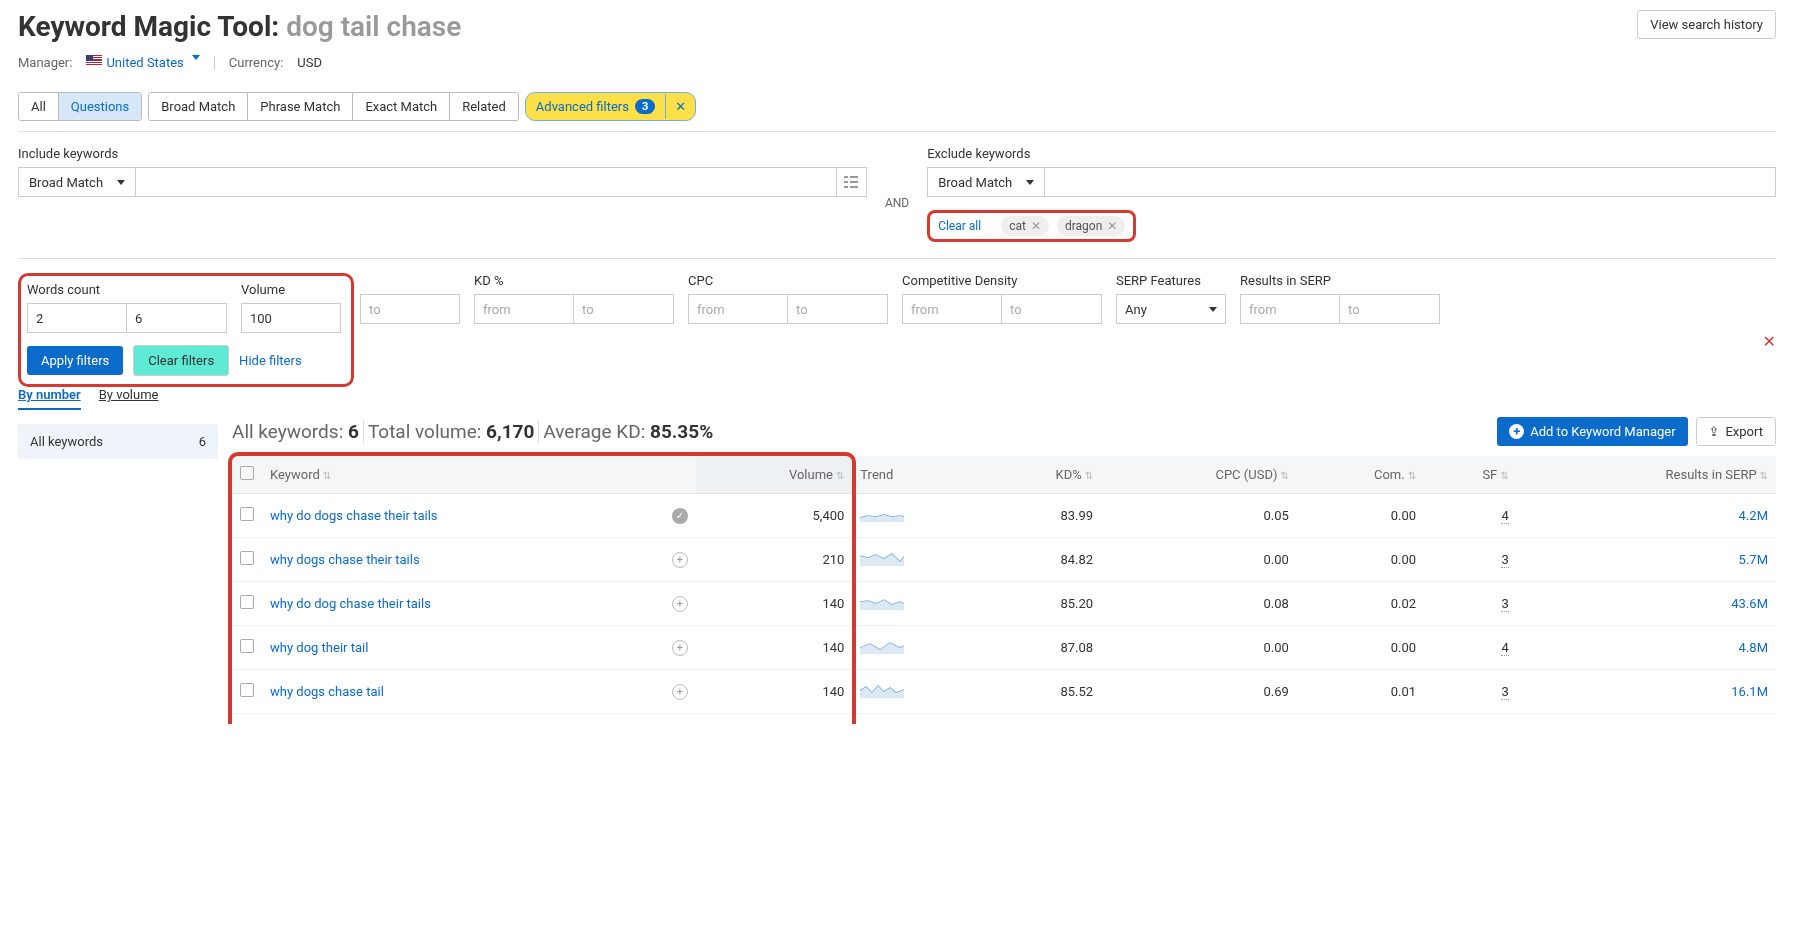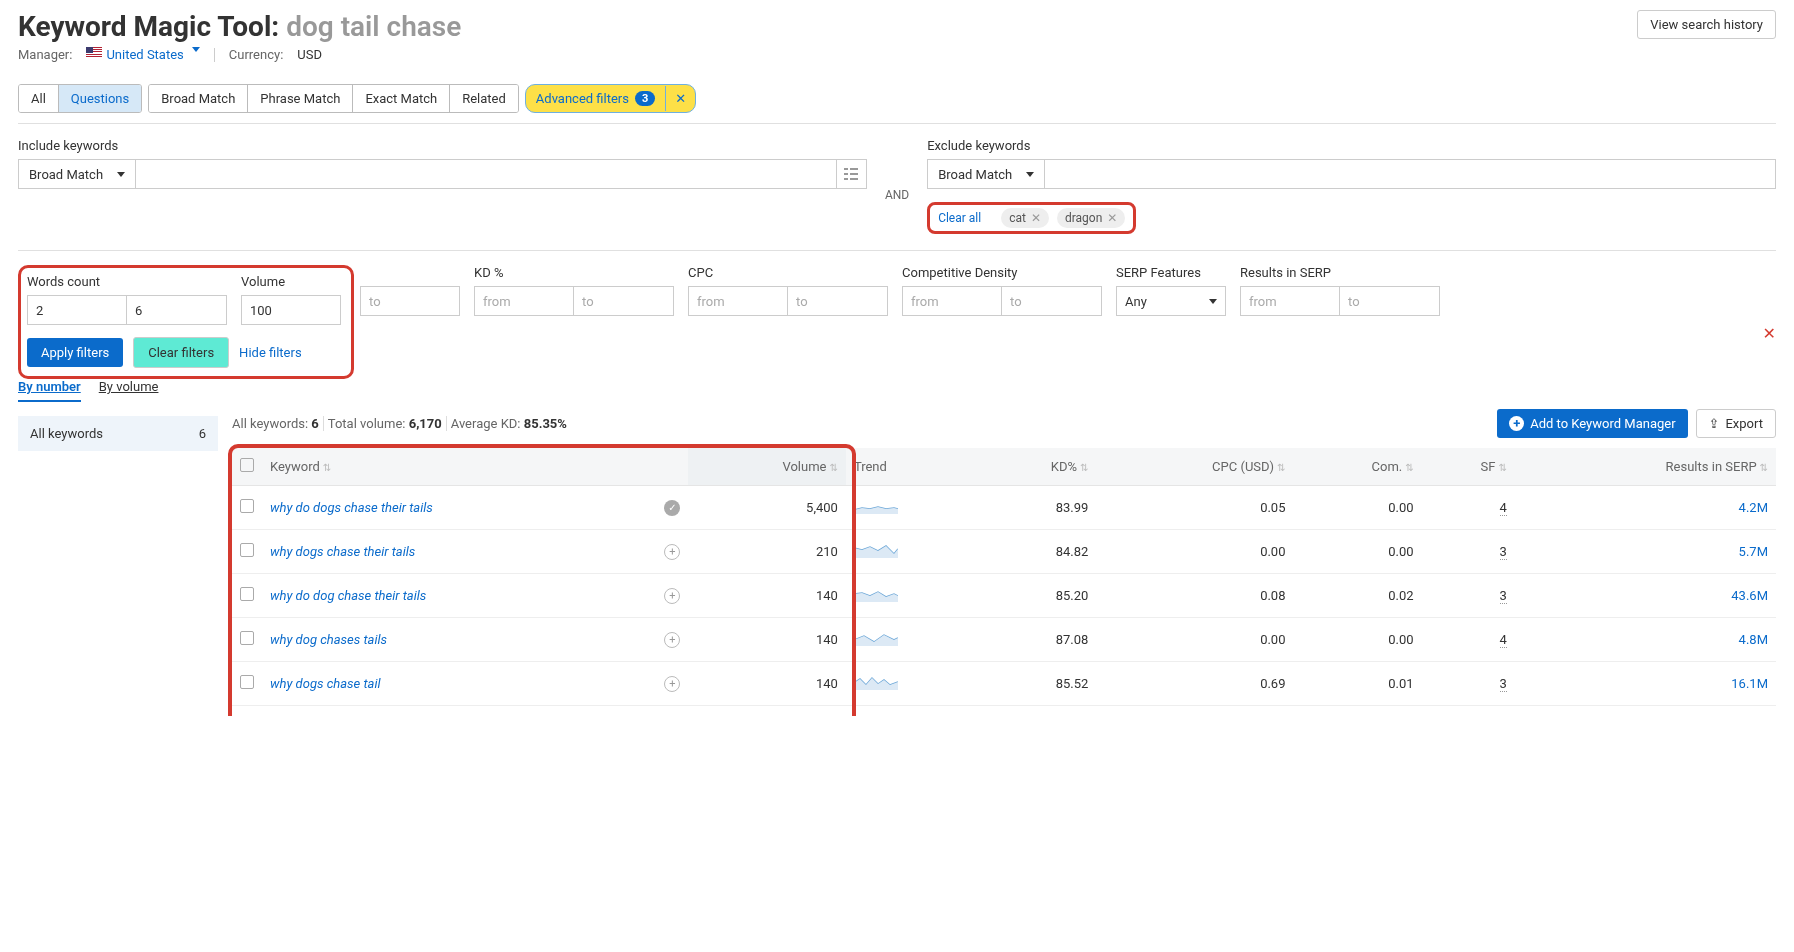--- a/index.html
+++ b/index.html
@@ -1,17 +1,17 @@
 <!DOCTYPE html>
 <html><head>
 <meta charset="utf-8">
 <style>
   * { box-sizing: border-box; margin: 0; padding: 0; font-family: -apple-system, BlinkMacSystemFont, "Segoe UI", Roboto, Arial, sans-serif; }
   body { background: #fff; color: #333; font-size: 13px; padding: 10px 18px; }
-  .header-row { display: flex; justify-content: space-between; align-items: flex-start; margin-bottom: 4px; }
+  .header-row { display: flex; justify-content: space-between; align-items: flex-start; margin-bottom: 12px; }
   .title { font-size: 28px; font-weight: 700; color: #333; }
   .title .query { color: #999; font-weight: 600; }
   .btn-outline { border: 1px solid #ccc; background: #fff; padding: 6px 12px; border-radius: 3px; color: #333; font-size: 13px; cursor: pointer; }
   .meta-row { display: flex; align-items: center; gap: 14px; font-size: 13px; color: #333; margin-bottom: 22px; }
   .meta-row .label { color: #666; }
   .meta-row .link { color: #0b6bcb; cursor: pointer; display: inline-flex; align-items: flex-start; gap: 4px; }
   .meta-row .divider { height: 14px; width: 1px; background: #ccc; }
   .flag { display: inline-block; width: 16px; height: 11px; background: linear-gradient(to bottom, #b22234 0 8%, #fff 8% 16%, #b22234 16% 25%, #fff 25% 33%, #b22234 33% 42%, #fff 42% 50%, #b22234 50% 58%, #fff 58% 67%, #b22234 67% 75%, #fff 75% 83%, #b22234 83% 92%, #fff 92% 100%); position: relative; }
   .flag::before { content:''; position:absolute; top:0; left:0; width:7px; height:6px; background:#3c3b6e; }
   .tab-row { display: flex; gap: 6px; align-items: center; margin-bottom: 0; }
@@ -45,38 +45,38 @@
   .range-inputs input, .range-inputs .sel { border:1px solid #ccc; height:30px; padding:4px 8px; font-size:13px; width:100px; color:#333; }
   .range-inputs input::placeholder { color:#aaa; }
   .range-inputs input + input, .range-inputs .sel + .sel { border-left:none; }
   .actions-row { display:flex; gap:10px; align-items:center; margin-top:12px; }
   .btn-primary { background:#0b6bcb; color:#fff; border:none; padding:7px 14px; border-radius:3px; font-size:13px; cursor:pointer; }
   .btn-secondary { background:#5eead4; color:#333; border:1px solid #ccc; padding:7px 14px; border-radius:3px; font-size:13px; cursor:pointer; }
   .btn-link { color:#0b6bcb; font-size:13px; cursor:pointer; }
   .highlight-box1 { border:3px solid #d43a2f; border-radius:10px; padding:6px 10px 8px 6px; display:inline-block; }
   .close-x { color:#d43a2f; font-size:16px; cursor:pointer; align-self:center; margin-left:auto; margin-top:22px; }
   .results-header { display:flex; justify-content:space-between; align-items:center; margin-top:30px; margin-bottom:10px;}
-  .results-summary { display:flex; gap:4px; color:#333; font-size:13px; }
+  .results-summary { display:flex; gap:4px; color:#333; font-size:19px; }
   .results-summary .lbl { color:#666; }
   .results-summary .val { font-weight:700; }
   .results-summary .sep { border-left:1px solid #ddd; }
   .results-actions { display:flex; gap:8px; }
   .btn-blue { background:#0b6bcb; color:#fff; border:none; padding:7px 12px; border-radius:3px; font-size:13px; display:flex; align-items:center; gap:6px; cursor:pointer; }
   .content-row { display:flex; gap:14px; align-items:flex-start; }
   .sidebar { width:200px; }
   .side-tabs { display:flex; gap:18px; font-size:13px; color:#333; margin-bottom:14px;}
   .side-tabs .tab { cursor:pointer; padding-bottom:6px;text-decoration:underline; }
   .side-tabs .tab.active { color:#0b6bcb; border-bottom:2px solid #0b6bcb; font-weight:600;}
   .side-item { background:#eef4fa; padding:10px 12px; display:flex; justify-content:space-between; font-size:13px; cursor:pointer;}
   .table-wrap { flex:1; }
   .tbl { width:100%; border-collapse:collapse; }
   .tbl th { background:#f5f6f7; text-align:left; padding:10px 8px; font-weight:400; color:#666; font-size:13px; border-bottom:1px solid #e5e5e5; white-space:nowrap;}
   .tbl th.right, .tbl td.right { text-align:right; }
   .tbl td { padding:12px 8px; border-bottom:1px solid #eee; font-size:13px; color:#333; }
-  .tbl td.kw { color:#0b6bcb; cursor:pointer;font-style:italic; }
+  .tbl td.kw { color:#0b6bcb; cursor:pointer; }
   .tbl td.link { color:#0b6bcb; cursor:pointer; }
   .cb { width:14px; height:14px; border:1px solid #aaa; border-radius:2px; display:inline-block; cursor:pointer; }
   .sort-icon { color:#bbb; font-size:10px; margin-left:3px; }
   .plus-circle { width:16px; height:16px; border:1px solid #bbb; border-radius:50%; display:inline-flex; align-items:center; justify-content:center; color:#999; font-size:11px; cursor:pointer; }
   .check-circle { width:16px; height:16px; background:#aaa; border-radius:50%; display:inline-flex; align-items:center; justify-content:center; color:#fff; font-size:10px; }
   .trend { width:44px; height:16px; display:inline-block; }
   .sf-underline { border-bottom:1px dotted #999; cursor:pointer; }
   .th-highlight { background:#eef1f3 !important; }
   .kw-col-wrap { position:relative; }
   .kw-highlight-overlay { position:absolute; border:4px solid #d43a2f; border-radius:10px; pointer-events:none; }
@@ -330,21 +330,21 @@
                   <path d="M0,8 L8,7 L16,10 L24,6 L32,11 L40,8 L44,10 L44,16 L0,16 Z" fill="#dce9f5" stroke="none"></path>
                 </svg></td>
     <td class="right">85.20</td>
     <td class="right">0.08</td>
     <td class="right">0.02</td>
     <td class="right"><span class="sf-underline">3</span></td>
     <td class="right link">43.6M</td>
   </tr>
             <tr>
     <td><span class="cb"></span></td>
-    <td class="kw">why dog chases tails</td>
+    <td class="kw">why dog their tail</td>
     <td><span class="plus-circle">+</span></td>
     <td class="right">140</td>
     <td><svg class="trend" viewBox="0 0 44 16">
                   <path d="M0,10 L10,6 L20,12 L30,5 L40,10 L44,8" fill="none" stroke="#6ea8d8" stroke-width="1.5"></path>
                   <path d="M0,10 L10,6 L20,12 L30,5 L40,10 L44,8 L44,16 L0,16 Z" fill="#dce9f5" stroke="none"></path>
                 </svg></td>
     <td class="right">87.08</td>
     <td class="right">0.00</td>
     <td class="right">0.00</td>
     <td class="right"><span class="sf-underline">4</span></td>

